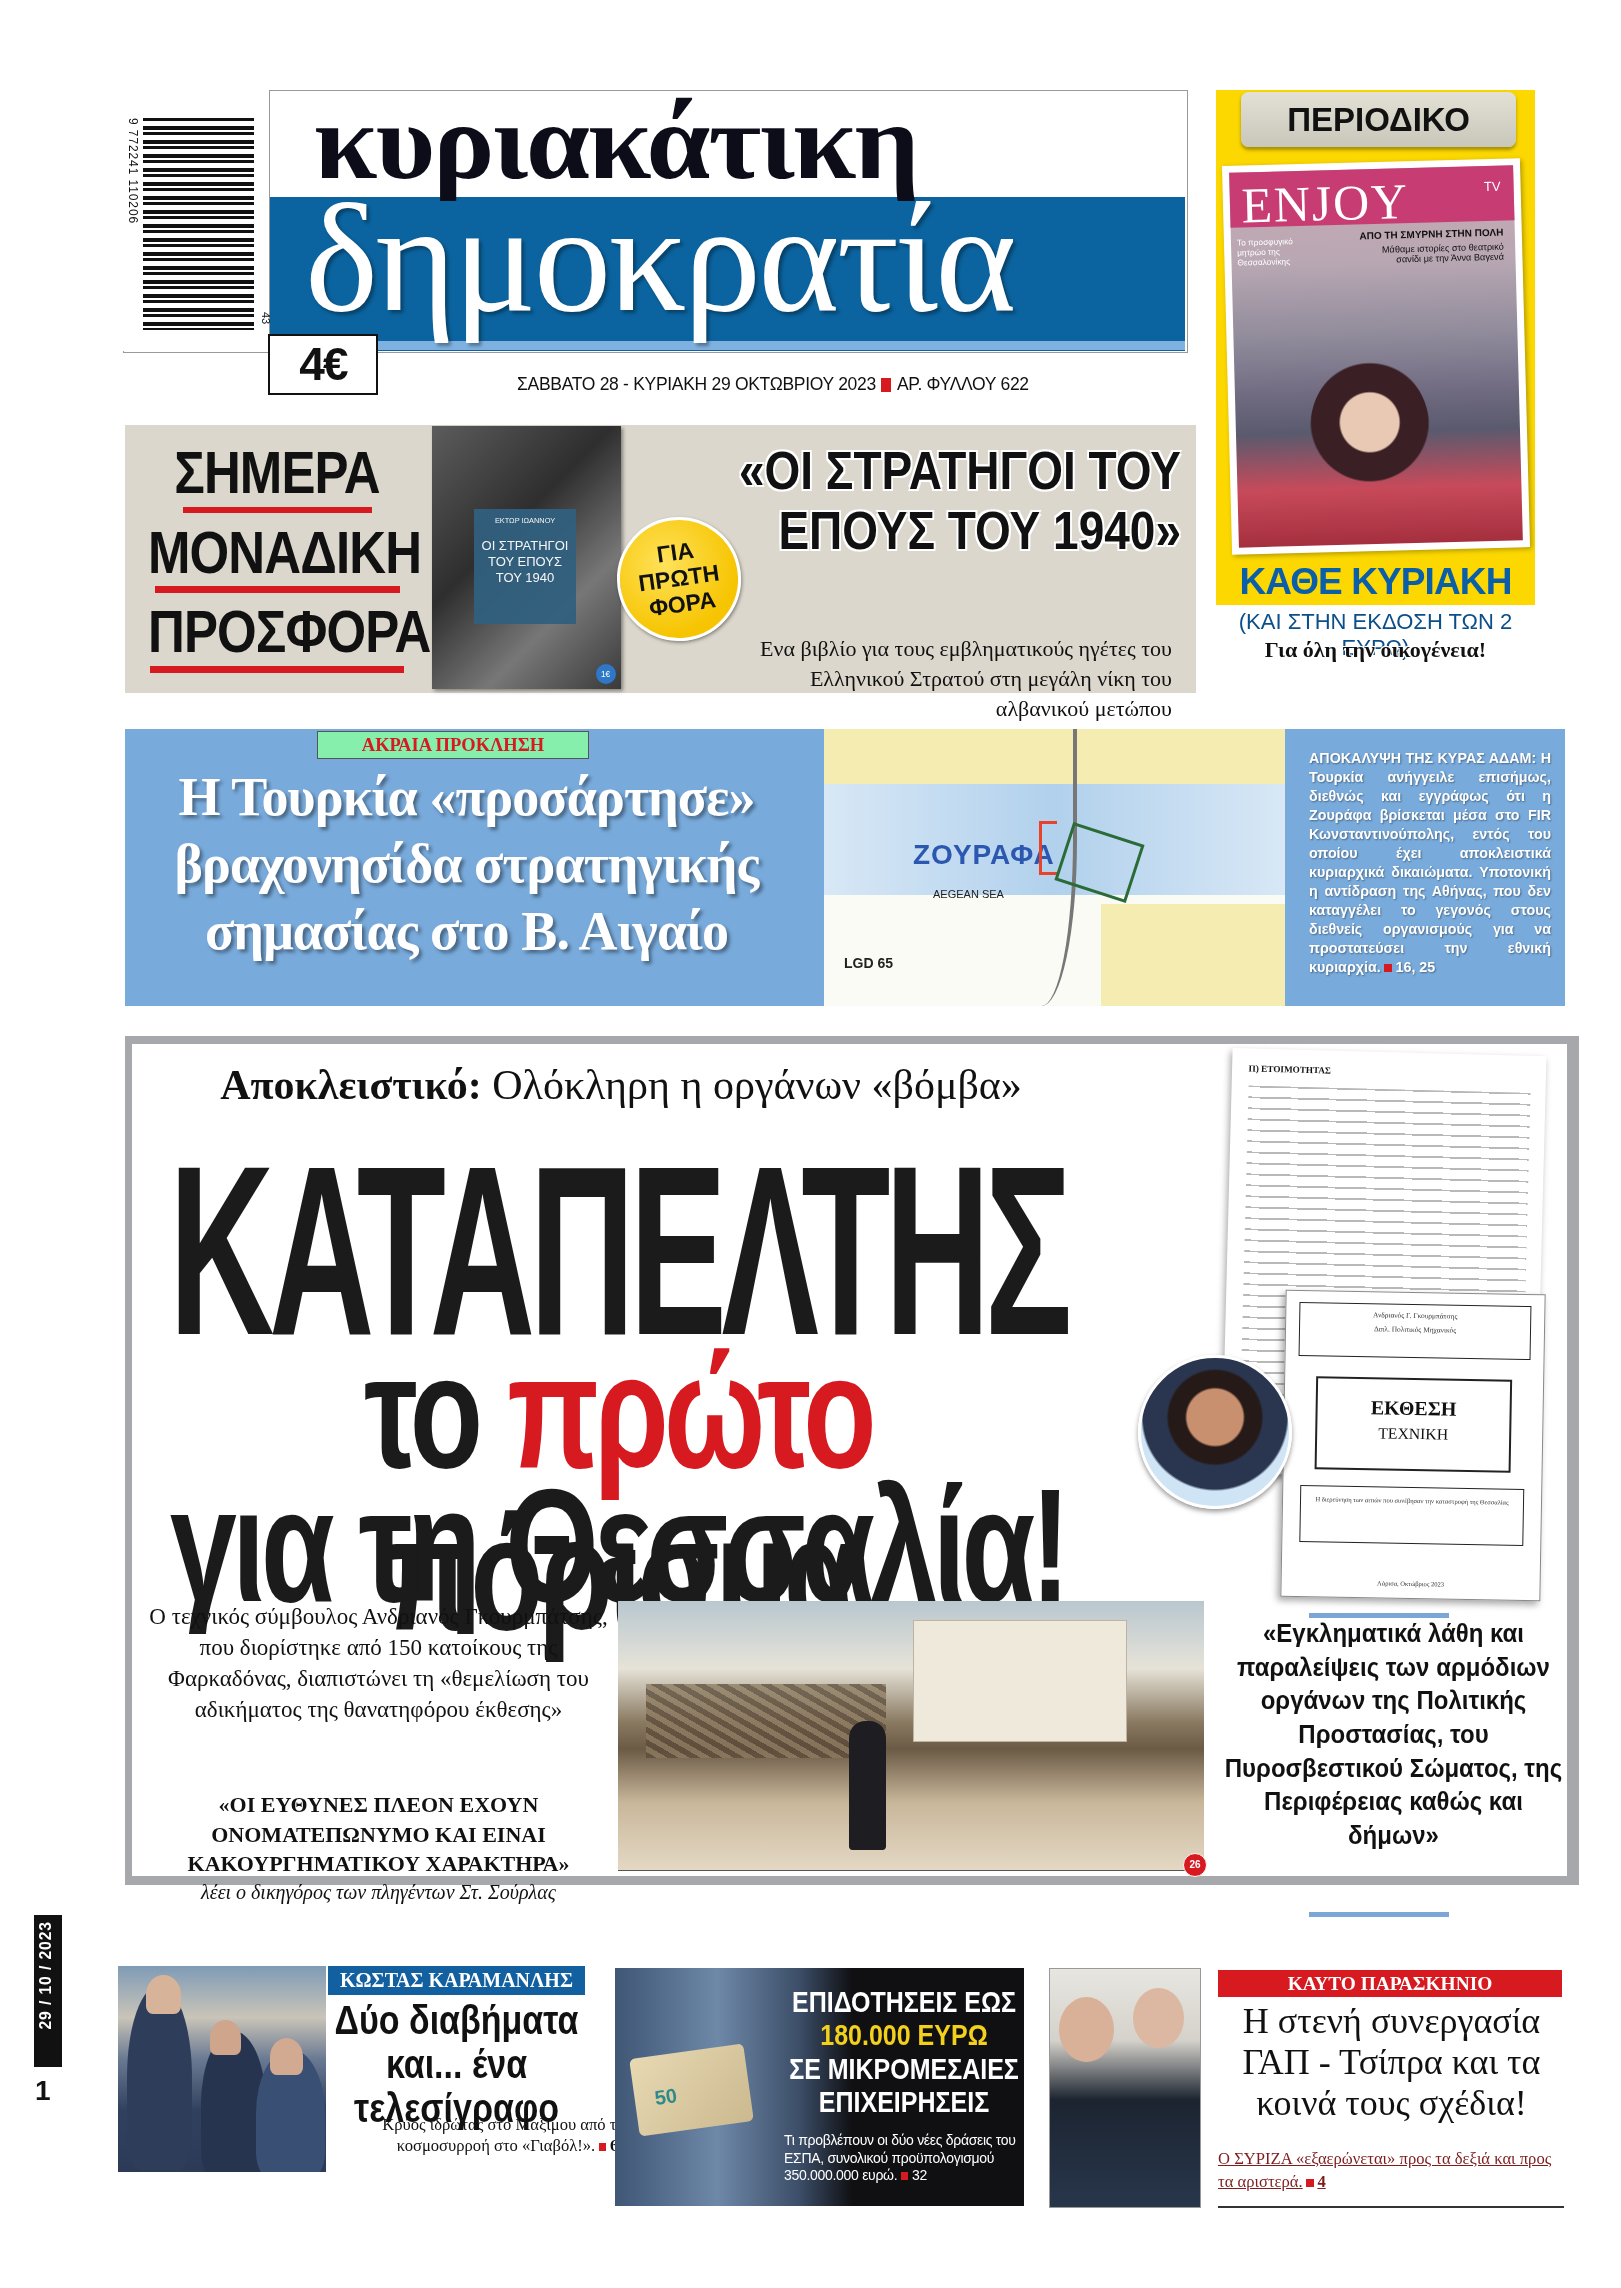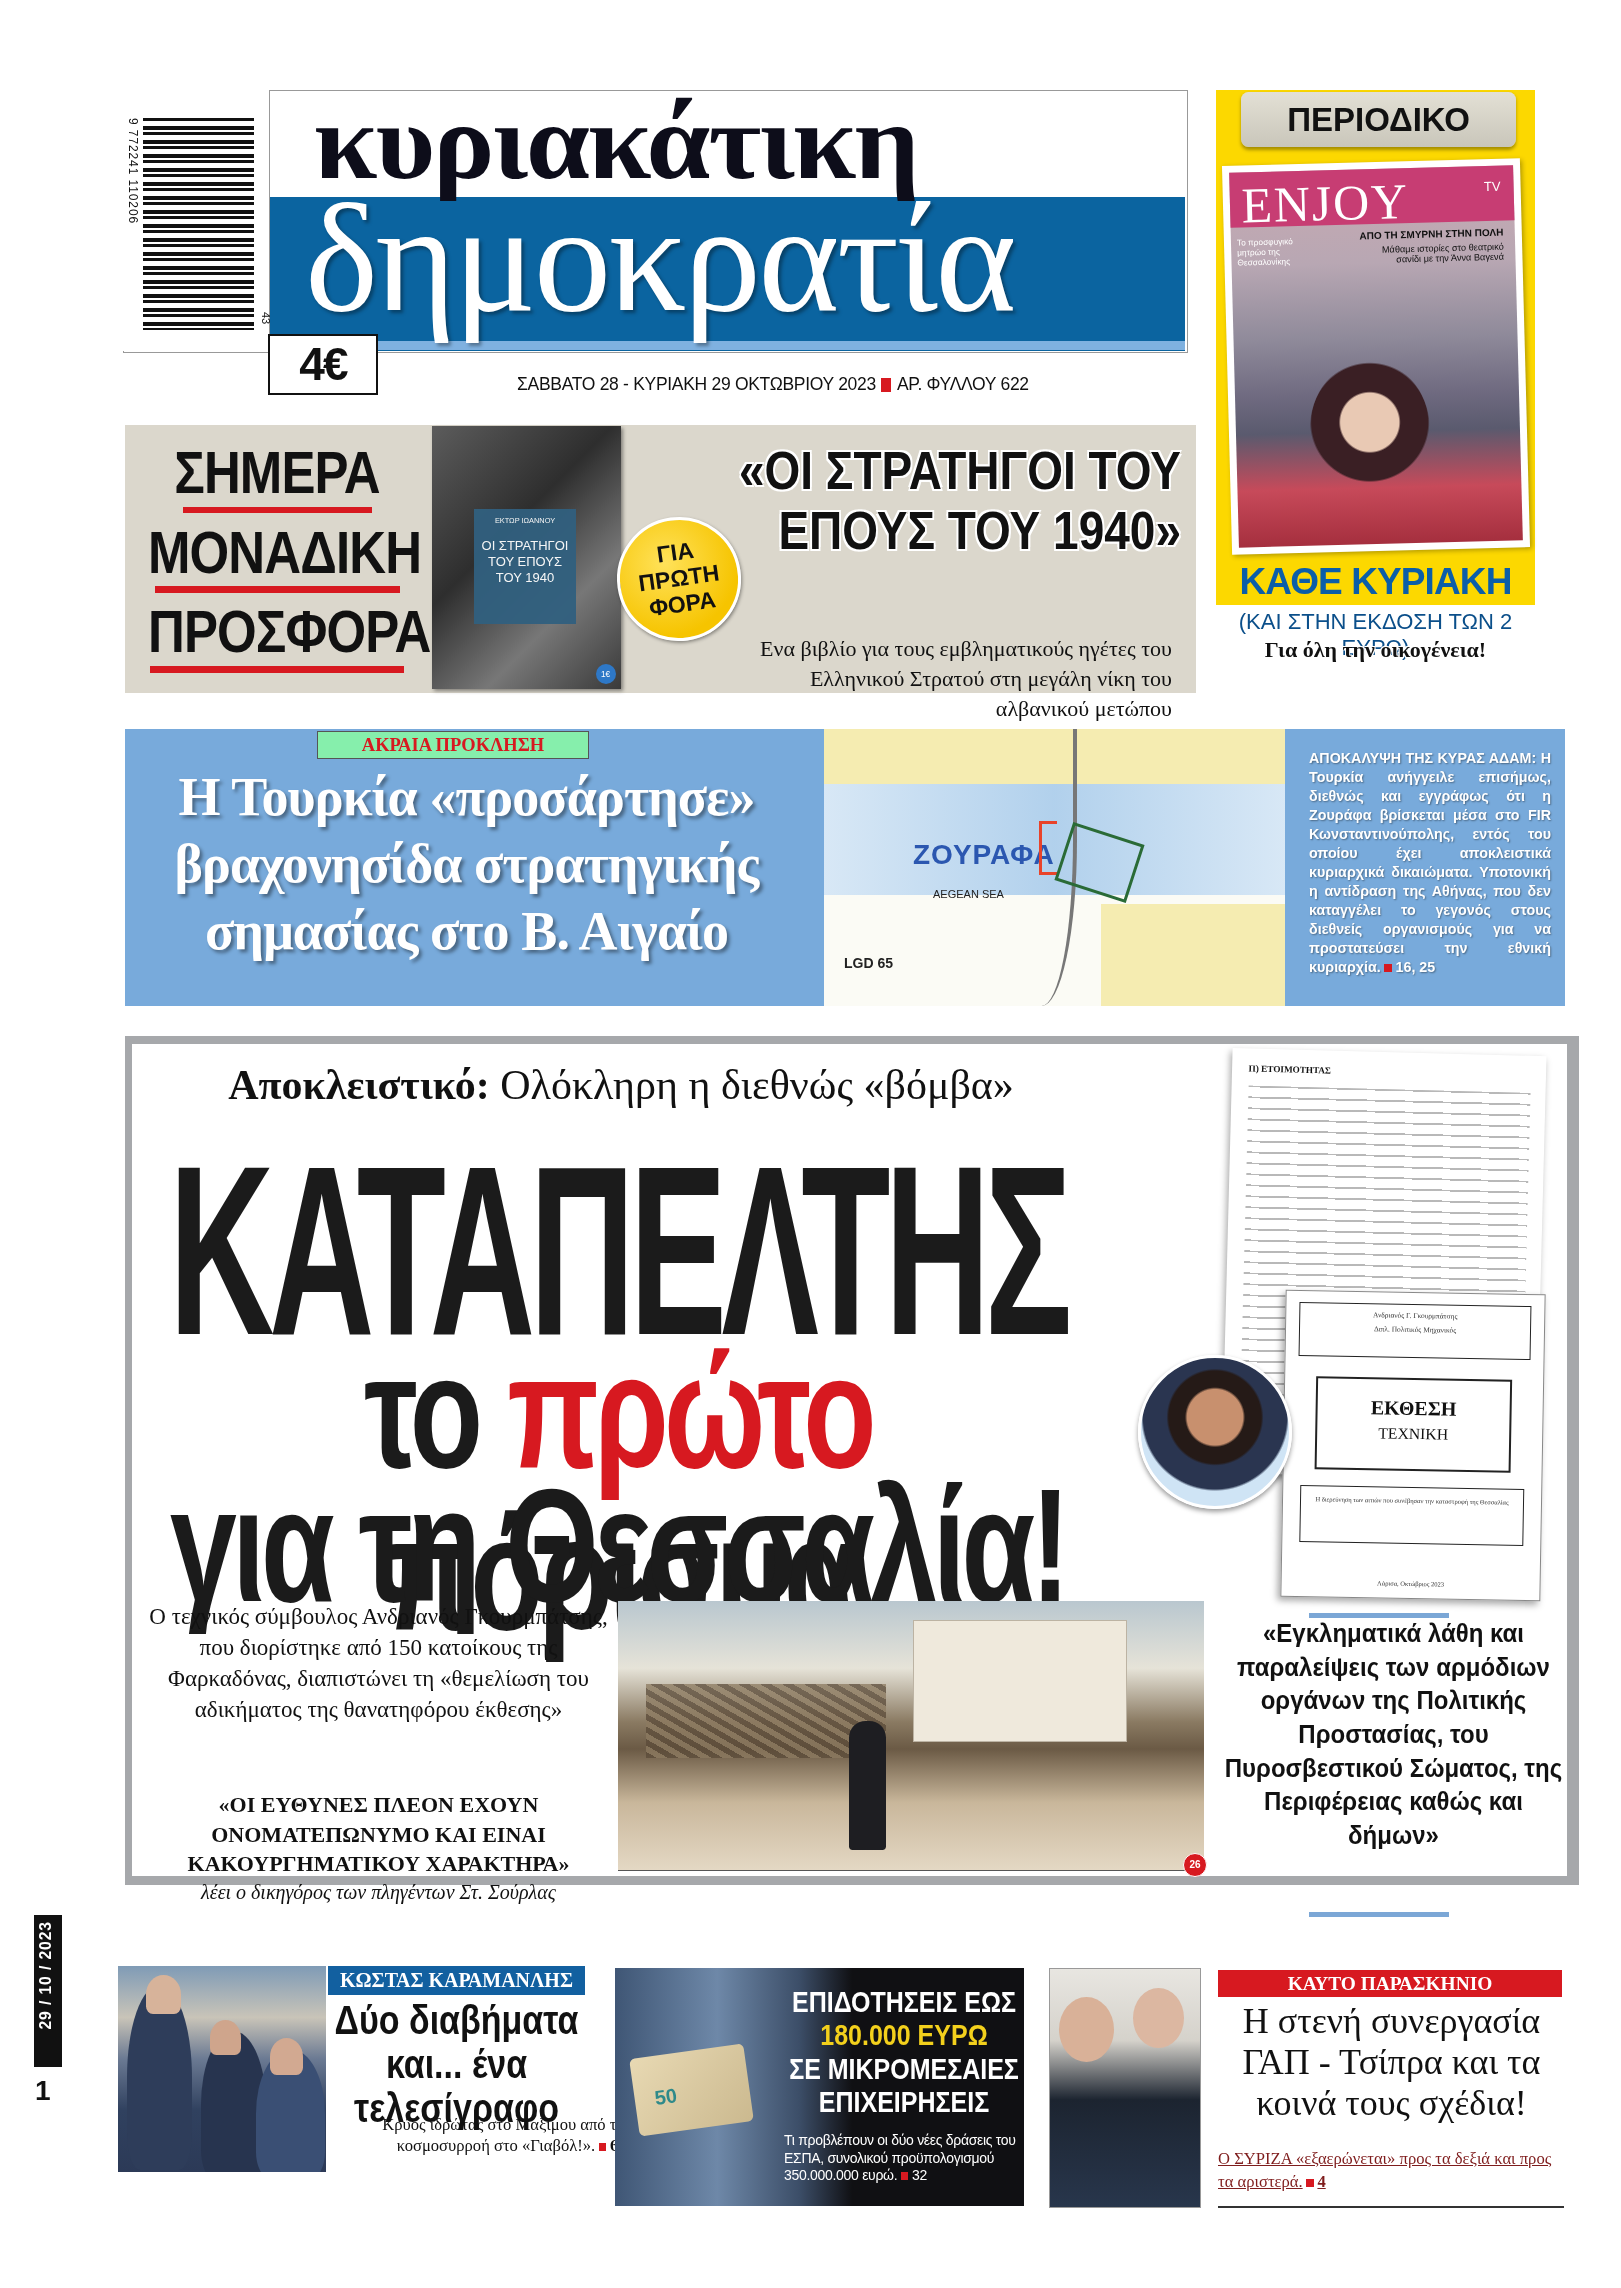--- a/index.html
+++ b/index.html
@@ -196,21 +196,21 @@
   <div class="green"></div>
   <div class="aeg">AEGEAN SEA</div>
   <div class="lgd">LGD 65</div>
 </div>
 <div class="abs" id="turkey-blurb">
   <span>ΑΠΟΚΑΛΥΨΗ ΤΗΣ ΚΥΡΑΣ ΑΔΑΜ: Η Τουρκία ανήγγειλε επισήμως, διεθνώς και εγγράφως ότι η Ζουράφα βρίσκεται μέσα στο FIR Κωνσταντινούπολης, εντός του οποίου έχει αποκλειστικά κυριαρχικά δικαιώματα. Υποτονική η αντίδραση της Αθήνας, που δεν καταγγέλει το γεγονός στους διεθνείς οργανισμούς για να προστατεύσει την εθνική κυριαρχία.</span><span class="redsq"></span><span>16, 25</span>
 </div>
 
 <div class="abs" id="main-frame"></div>
 <div class="abs" id="main"></div>
-<div class="abs" id="kicker"><b>Αποκλειστικό:</b><span> Ολόκληρη η διεθνώς «βόμβα»</span></div>
+<div class="abs" id="kicker"><b>Αποκλειστικό:</b><span> Ολόκληρη η οργάνων «βόμβα»</span></div>
 <div class="abs" id="doc1">
   <div class="hd">Π) ΕΤΟΙΜΟΤΗΤΑΣ</div>
   <div class="lines"></div>
 </div>
 <div class="abs" id="doc2">
   <div class="box1">
     <span>Ανδριανός Γ. Γκουρμπάτσης</span>
     <span>Διπλ. Πολιτικός Μηχανικός</span>
   </div>
   <div class="box2">

